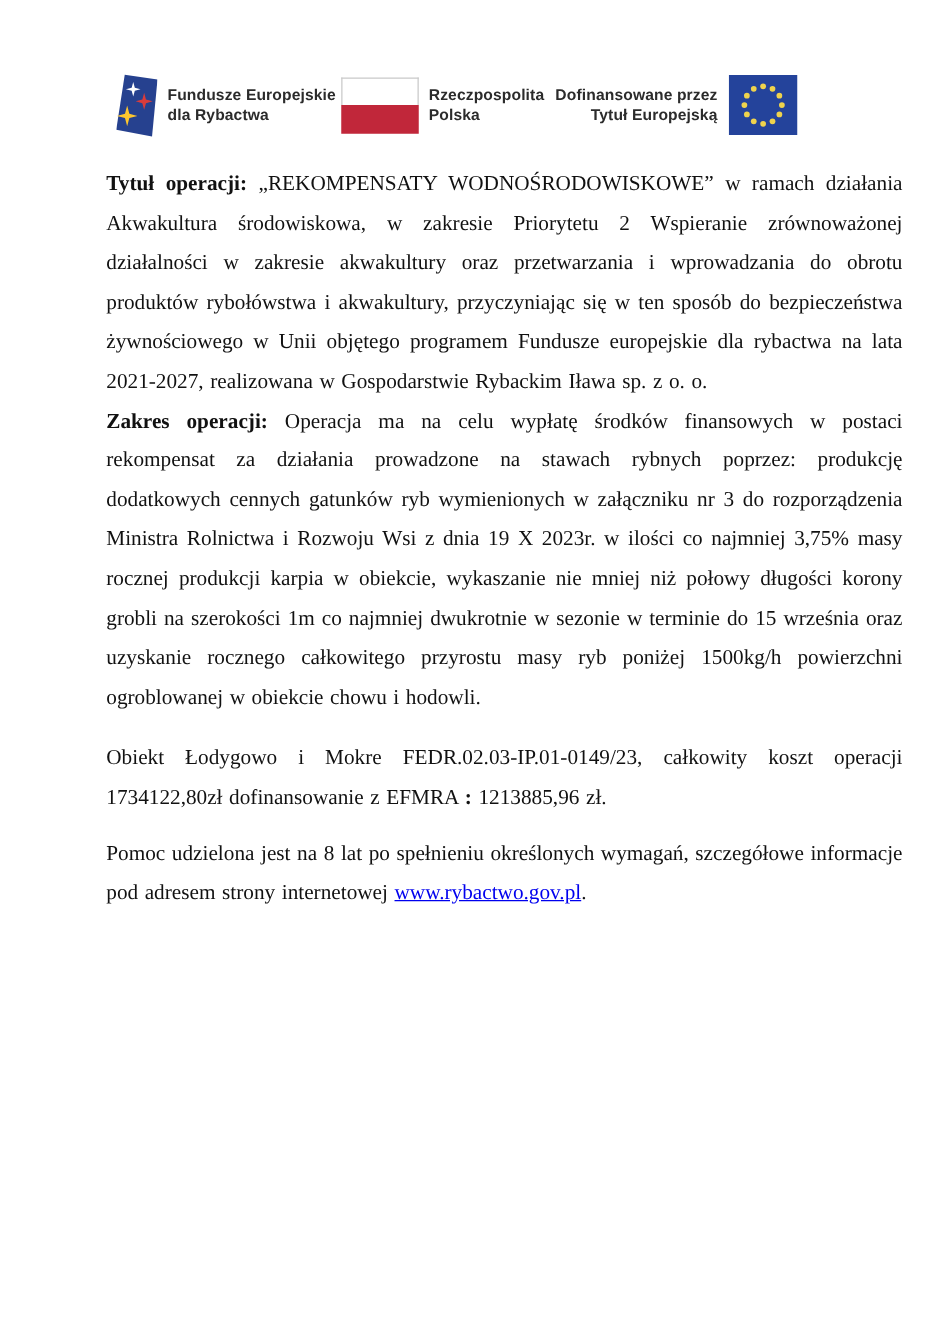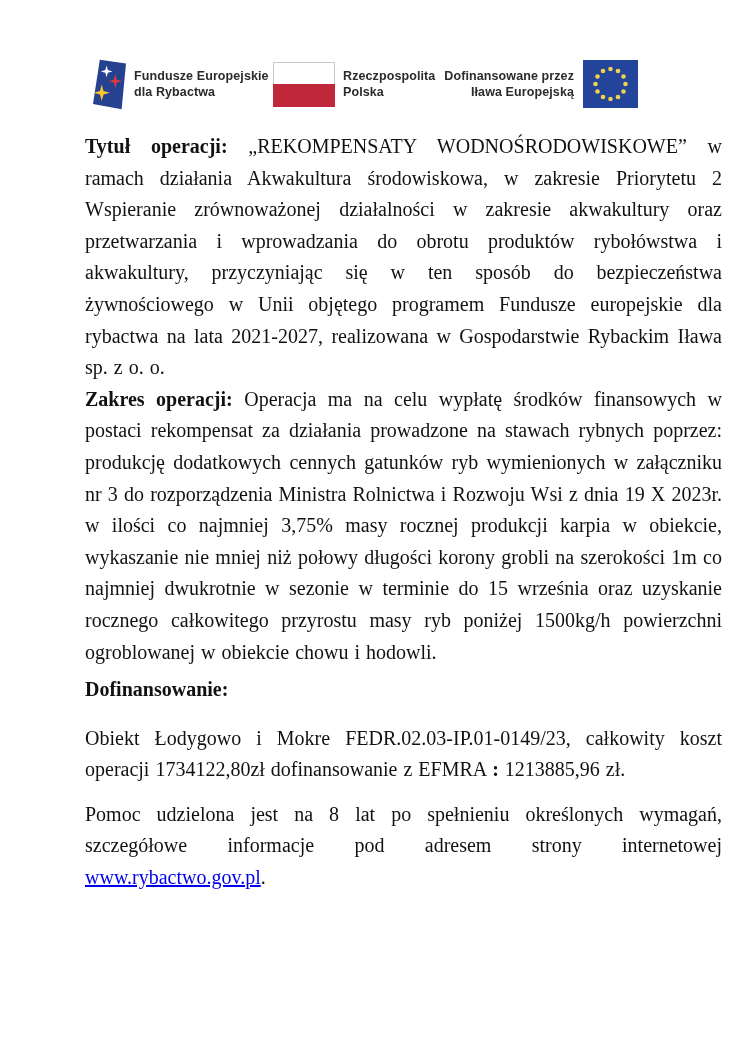--- a/index.html
+++ b/index.html
@@ -30,21 +30,21 @@
     font-size:12.5px;line-height:16.5px;font-weight:700;color:var(--logo-text);
     letter-spacing:0.1px;white-space:nowrap;
   }
   .logo-text.right{text-align:right;}
   .flag-pl{width:62px;height:45px;box-sizing:border-box;}
   .flag-pl .white{height:22px;background:#ffffff;border:1px solid #c9c9c9;border-bottom:none;box-sizing:border-box;}
   .flag-pl .red{height:23px;background:var(--pl-red);}
   
   .doc{
     position:absolute;left:85px;top:131px;width:637px;
-    font-size:20px;line-height:31.6px;text-align:justify;word-spacing:1px;
+    font-size:17px;line-height:31.6px;text-align:justify;word-spacing:1px;
   }
   .doc p{margin:0;}
   .p-goal{margin-top:4px !important;}
   .p-scope{margin-top:0 !important;}
   .p-funding-heading{margin-top:6px !important;}
   .p-funding{margin-top:17px !important;}
   .p-help{margin-top:13px !important;}
   .lead{font-weight:bold;}
   .bold{font-weight:bold;}
   a.doc-link{color:var(--link);cursor:pointer;margin-top:24px;}
@@ -76,21 +76,21 @@
       </div>
       <div class="logo-text">
         <div>Rzeczpospolita</div>
         <div>Polska</div>
       </div>
     </div>
 
     <div class="logo-group logo-eu">
       <div class="logo-text right">
         <div>Dofinansowane przez</div>
-        <div>Iława Europejską</div>
+        <div>Tytuł Europejską</div>
       </div>
       <svg width="55" height="48" viewBox="0 0 55 48">
         <rect x="0" y="0" width="55" height="48" style="fill:var(--eu-blue);"></rect>
         <g style="fill:var(--eu-star);">
           <circle cx="27.5" cy="9" r="2.3"></circle>
           <circle cx="35" cy="11" r="2.3"></circle>
           <circle cx="40.5" cy="16.5" r="2.3"></circle>
           <circle cx="42.5" cy="24" r="2.3"></circle>
           <circle cx="40.5" cy="31.5" r="2.3"></circle>
           <circle cx="35" cy="37" r="2.3"></circle>
@@ -105,20 +105,19 @@
     </div>
   </div>
 
   <div class="doc">
 
     <p class="p-title"><span class="lead">Tytuł operacji:</span><span> „REKOMPENSATY WODNOŚRODOWISKOWE” w ramach działania Akwakultura środowiskowa, w zakresie Priorytetu 2 Wspieranie zrównoważonej działalności w zakresie akwakultury oraz przetwarzania i wprowadzania do obrotu produktów rybołówstwa i akwakultury, przyczyniając się w ten sposób do bezpieczeństwa żywnościowego w Unii objętego programem Fundusze europejskie dla rybactwa na lata 2021-2027, realizowana w Gospodarstwie Rybackim Iława sp. z o. o.</span></p>
 
 
     <p class="p-scope"><span class="lead">Zakres operacji:</span><span> Operacja ma na celu wypłatę środków finansowych w postaci rekompensat za działania prowadzone na stawach rybnych poprzez: produkcję dodatkowych cennych gatunków ryb wymienionych w załączniku nr 3 do rozporządzenia Ministra Rolnictwa i Rozwoju Wsi z dnia 19 X 2023r. w ilości co najmniej 3,75% masy rocznej produkcji karpia w obiekcie, wykaszanie nie mniej niż połowy długości korony grobli na szerokości 1m co najmniej dwukrotnie w sezonie w terminie do 15 września oraz uzyskanie rocznego całkowitego przyrostu masy ryb poniżej 1500kg/h powierzchni ogroblowanej w obiekcie chowu i hodowli.</span></p>
 
-    <p class="p-funding-heading"><span class="lead">Dofinansowanie:</span></p>
 
     <p class="p-funding"><span>Obiekt Łodygowo i Mokre FEDR.02.03-IP.01-0149/23, całkowity koszt operacji 1734122,80zł dofinansowanie z EFMRA </span><span class="bold">:</span><span> 1213885,96 zł.</span></p>
 
     <p class="p-help"><span>Pomoc udzielona jest na 8 lat po spełnieniu określonych wymagań, szczegółowe informacje pod adresem strony internetowej </span><a class="doc-link" href="#">www.rybactwo.gov.pl</a><span>.</span></p>
 
   </div>
 </div>
 
 </body></html>

